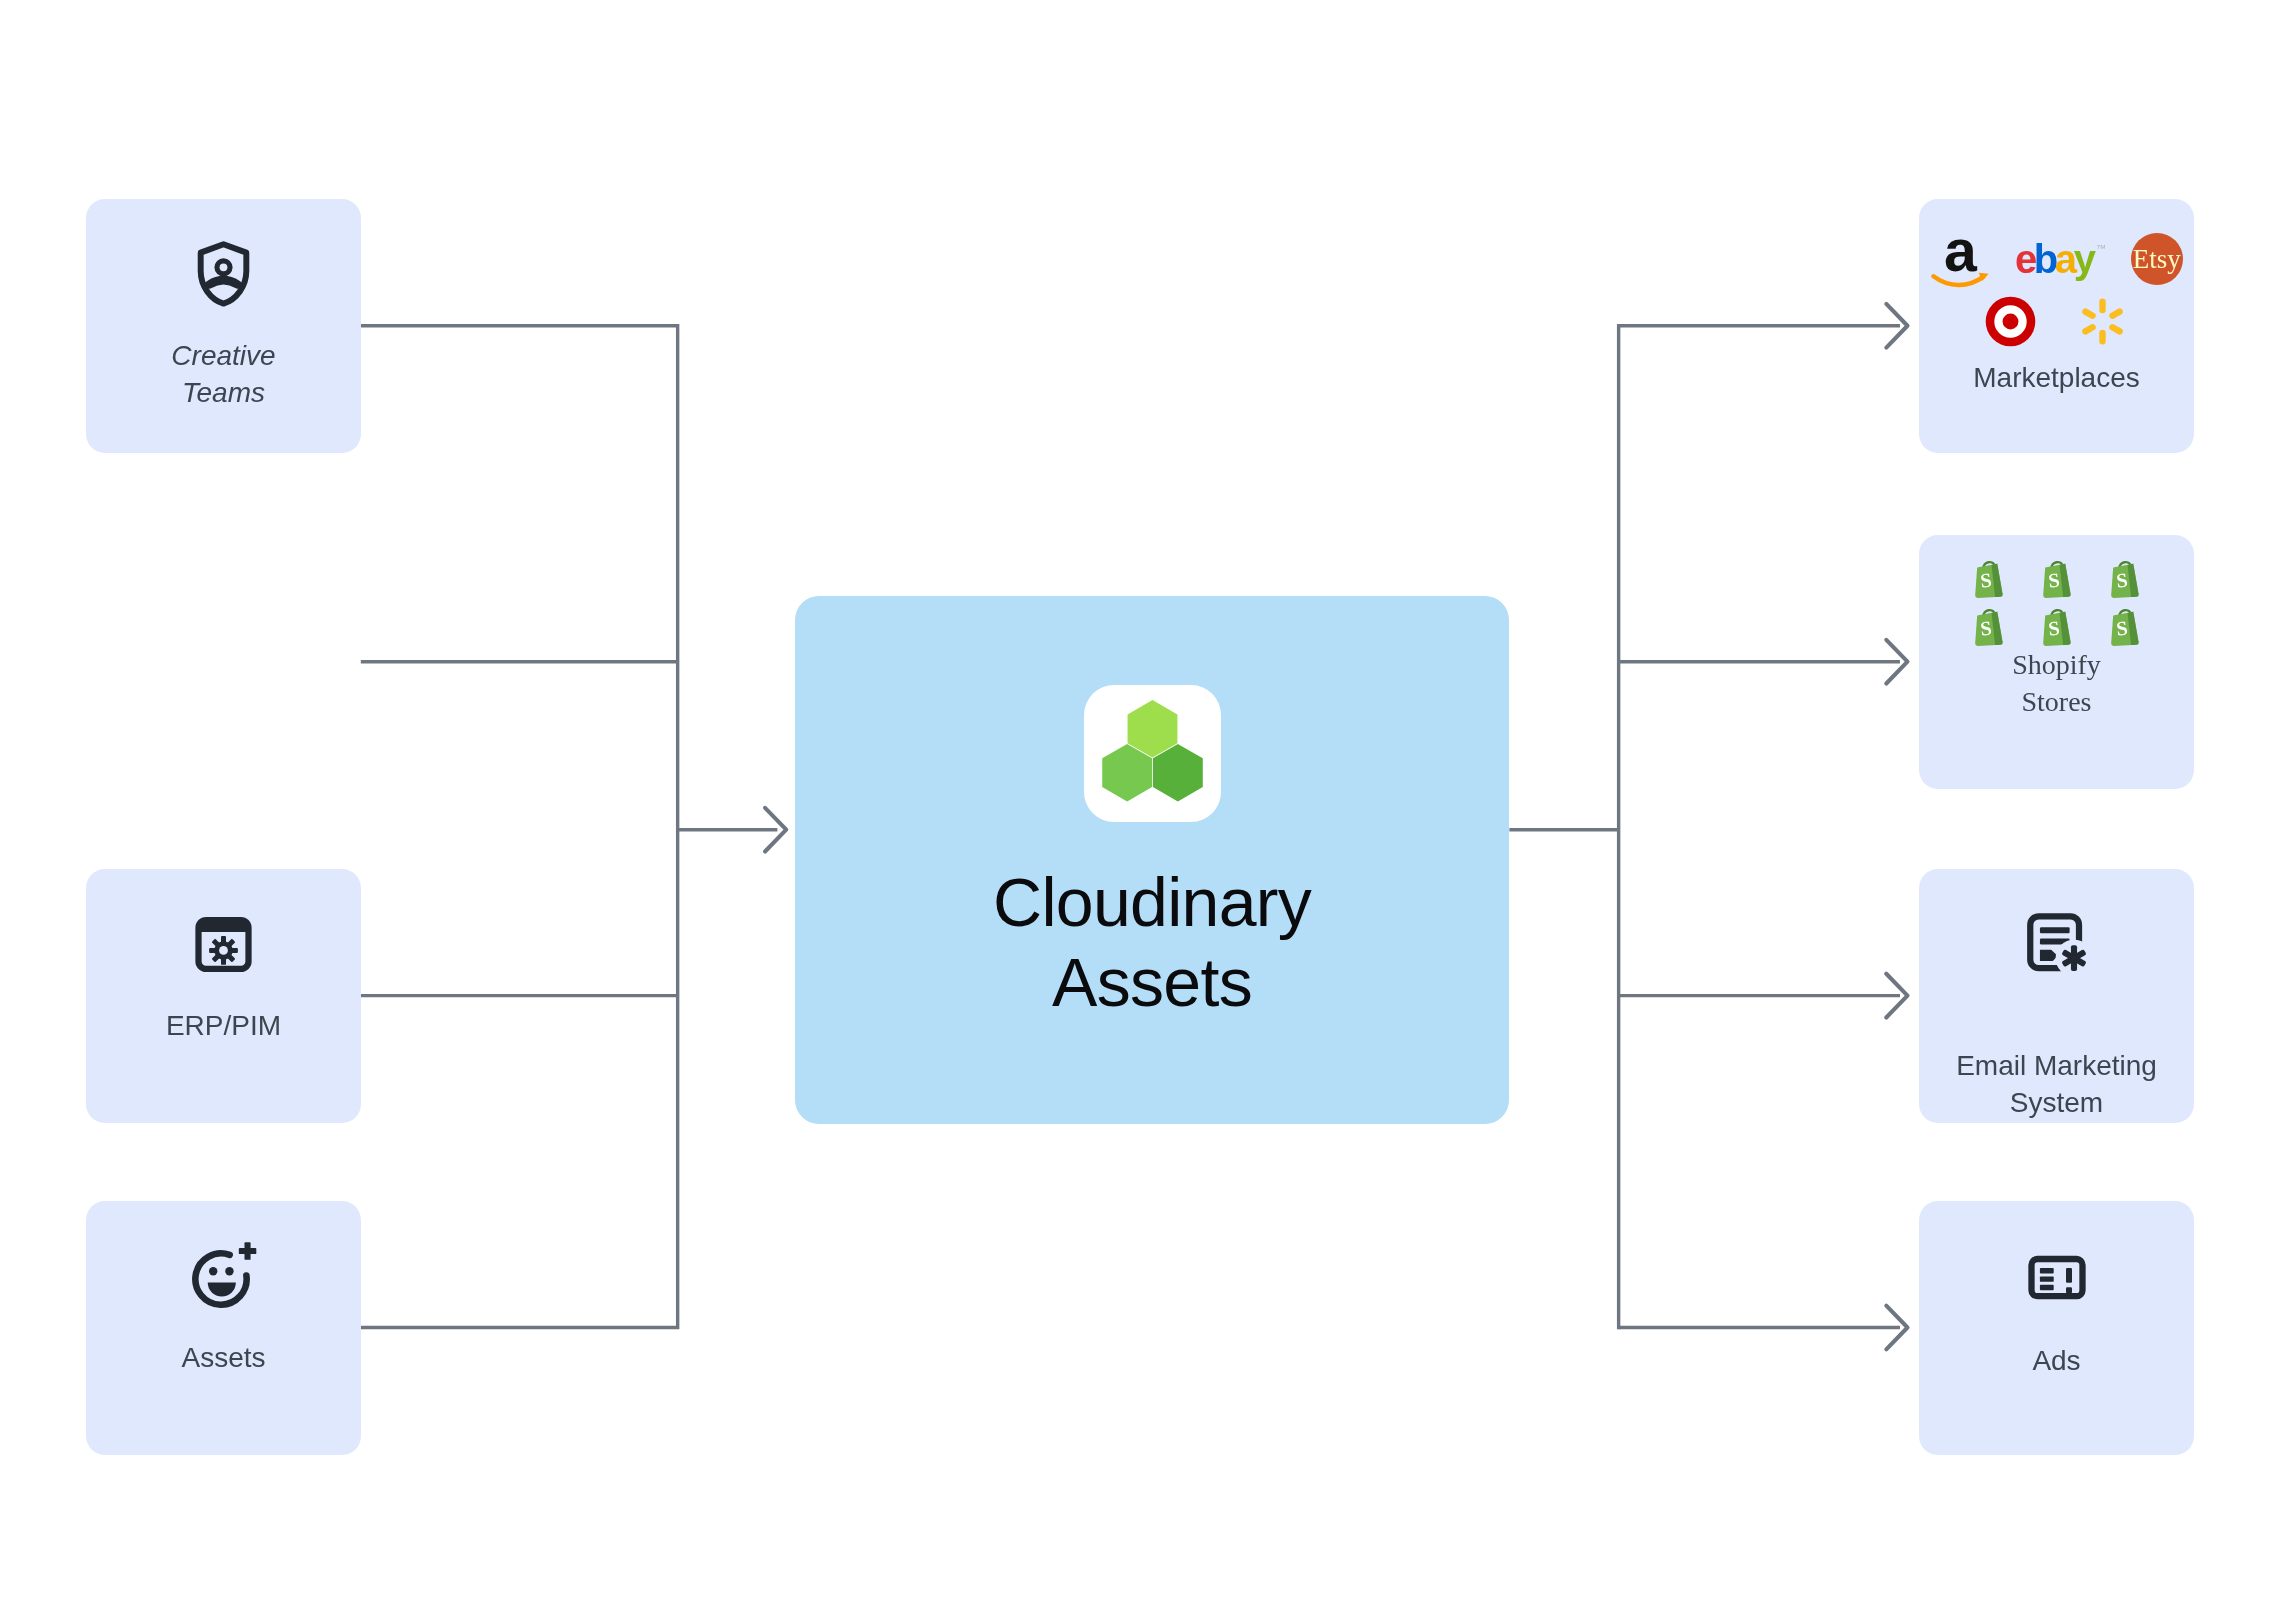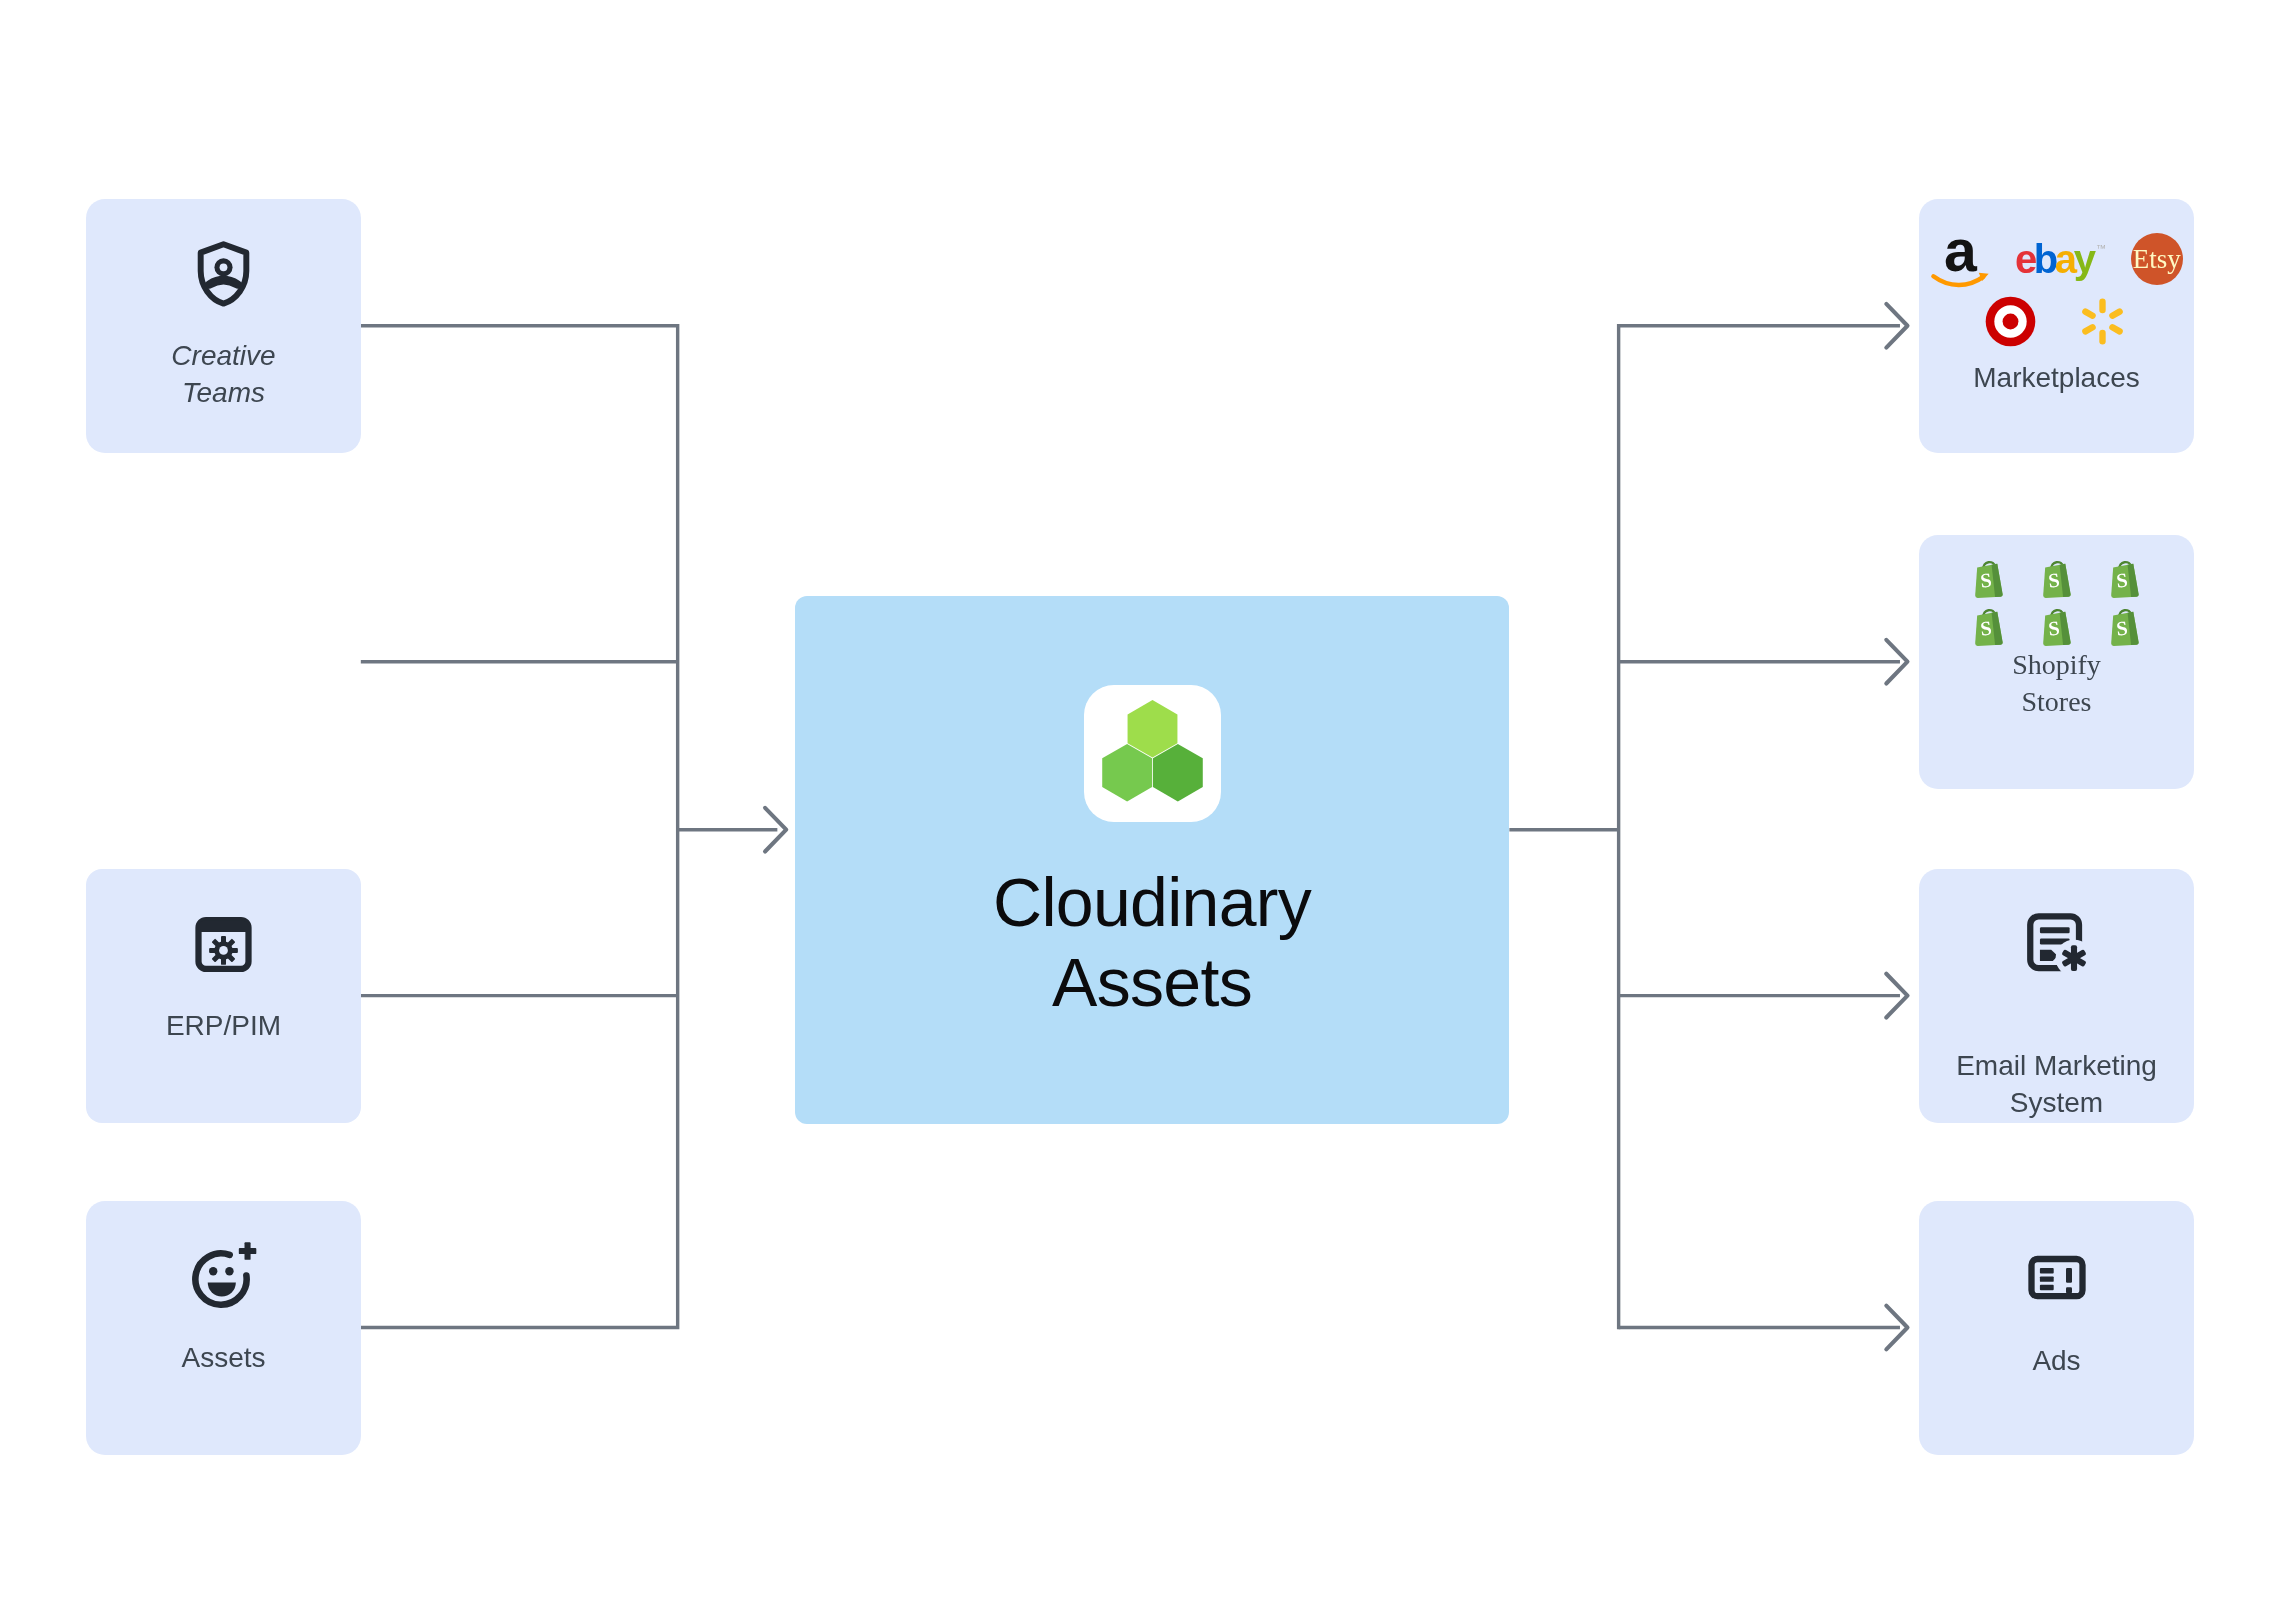--- a/index.html
+++ b/index.html
@@ -14,21 +14,21 @@
   }
   .side{width:275px;height:254px;}
   .node-label{
     font-size:28px;color:#3d4650;line-height:1.32;text-align:center;
     white-space:pre-line;letter-spacing:0;
   }
   .node-icon{width:75px;height:75px;margin-top:38px;}
   .src .node-label{margin-top:26px;}
   
   .center-box{
-    left:795px;top:596px;width:714px;height:528px;border-radius:12px;
+    left:795px;top:596px;width:714px;height:528px;border-radius:24px;
     background:#b4ddf8;
   }
   .logo-tile{
     width:137px;height:137px;margin-top:89px;background:#ffffff;border-radius:30px;
     display:flex;align-items:center;justify-content:center;
   }
   .center-title{
     margin-top:40px;font-size:68px;color:#0b0b0d;line-height:1.18;
     text-align:center;white-space:pre-line;letter-spacing:-0.7px;
   }
@@ -84,21 +84,21 @@
       <path d="M12 2.3 L19.3 5 V10.9 C19.3 15.7 16.2 20 12 21.3 C7.8 20 4.7 15.7 4.7 10.9 V5 Z" fill="none" stroke="#222831" stroke-width="1.9" stroke-linejoin="round"></path>
       <circle cx="12" cy="9.7" r="2.9" fill="#222831"></circle>
       <circle cx="12" cy="9.7" r="1.25" fill="#dfe8fc"></circle>
       <path d="M7.5 15.2 Q12 12.4 16.5 15.2" fill="none" stroke="#222831" stroke-width="2.7" stroke-linecap="round"></path>
     </svg>
     <div class="node-label">Creative
 Teams</div>
   </div>
 
 
-  <div class="box side src" style="left:86px;top:869px;border-radius:16px;">
+  <div class="box side src" style="left:86px;top:869px;">
     <svg class="node-icon" viewBox="0 0 24 24">
       <rect x="4" y="4.2" width="16" height="15.6" rx="2.4" fill="none" stroke="#222831" stroke-width="2"></rect>
       <path d="M4 8 V6.6 Q4 4.2 6.4 4.2 H17.6 Q20 4.2 20 6.6 V8 Z" fill="#222831"></path>
       <g fill="#222831">
         <rect x="11.2" y="9.3" width="1.6" height="2.2" rx="0.3"></rect>
         <rect x="11.2" y="9.3" width="1.6" height="2.2" rx="0.3" transform="rotate(45 12 13.9)"></rect>
         <rect x="11.2" y="9.3" width="1.6" height="2.2" rx="0.3" transform="rotate(90 12 13.9)"></rect>
         <rect x="11.2" y="9.3" width="1.6" height="2.2" rx="0.3" transform="rotate(135 12 13.9)"></rect>
         <rect x="11.2" y="9.3" width="1.6" height="2.2" rx="0.3" transform="rotate(180 12 13.9)"></rect>
         <rect x="11.2" y="9.3" width="1.6" height="2.2" rx="0.3" transform="rotate(225 12 13.9)"></rect>

